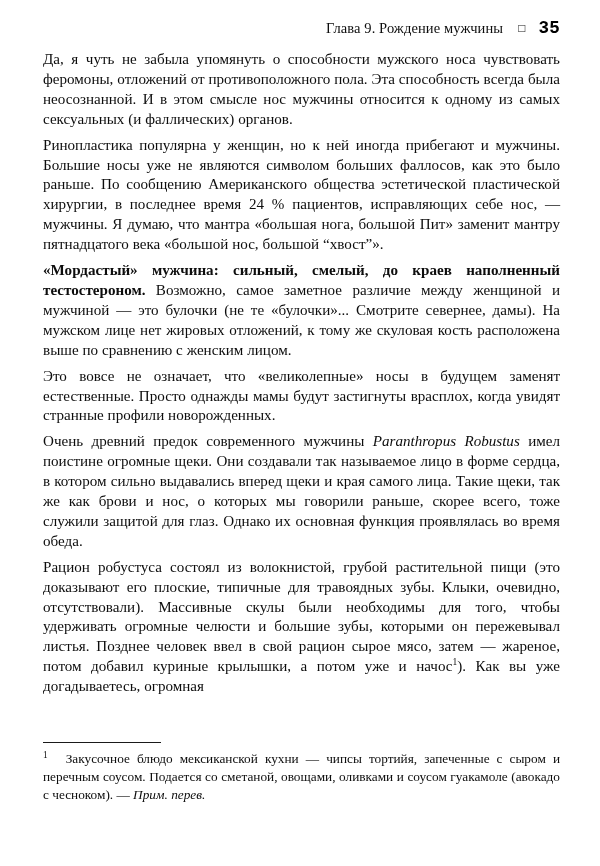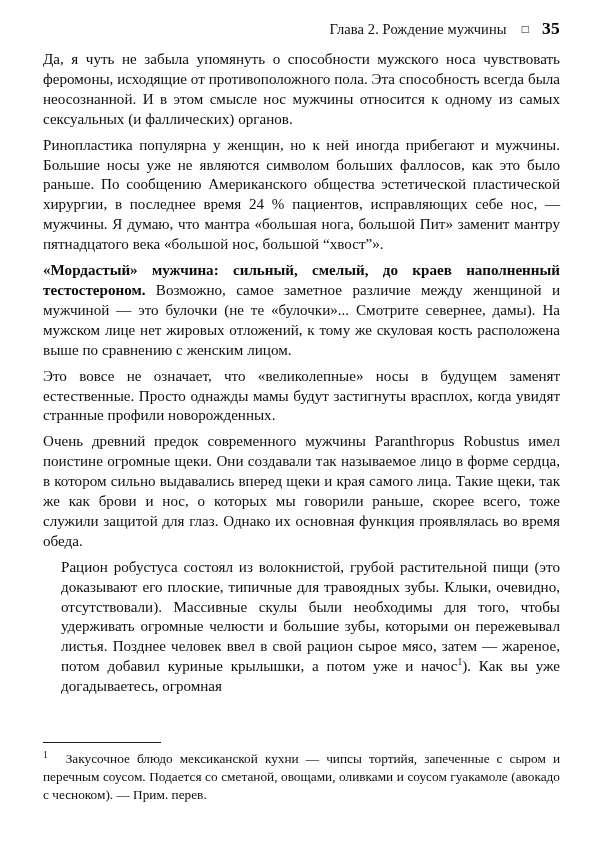--- a/index.html
+++ b/index.html
@@ -43,20 +43,21 @@
     margin: 0 13px 0 15px;
     position: relative;
     top: -1px;
     color: #121212;
   }
   .runhead-folio {
     font-size: 17.5px;
     font-weight: bold;
     letter-spacing: 0.3px;
     color: #000000;
+    font-family: Liberation Mono, monospace;
   }
 
   
   .content {
     position: absolute;
     top: 50px;
     left: 43px;
     width: 517px;
   }
   p.para {
@@ -64,24 +65,23 @@
     font-size: 15.1px;
     line-height: 19.9px;
     text-align: justify;
     text-justify: inter-word;
     hyphens: manual;
     -webkit-hyphens: manual;
     word-spacing: 0.1px;
   }
   p.para:last-child {
     margin-bottom: 0;
-    margin-left: 18px;
   }
   .b { font-weight: bold; }
-  .i { }
+  .i { font-style: italic; }
   sup.fnref {
     font-size: 9.5px;
     vertical-align: super;
     line-height: 0;
   }
 
   
   .footnote-area {
     position: absolute;
     left: 43px;
@@ -107,27 +107,27 @@
     line-height: 0;
     margin-right: 18px;
   }
 </style>
 </head>
 <body>
 
 <div class="page">
 
   <div class="runhead">
-    <span class="runhead-title">Глава 2. Рождение мужчины</span>
+    <span class="runhead-title">Глава 9. Рождение мужчины</span>
     <span class="runhead-sep">□</span>
     <span class="runhead-folio">35</span>
   </div>
 
   <div class="content">
-    <p class="para"><span>Да, я чуть не забыла упомянуть о способности мужского носа чувствовать феромоны, исходящие от противоположного пола. Эта способность всегда была неосознанной. И в этом смысле нос мужчины относится к одному из самых сексуальных (и фаллических) органов.</span></p>
+    <p class="para"><span>Да, я чуть не забыла упомянуть о способности мужского носа чувствовать феромоны, отложений от противоположного пола. Эта способность всегда была неосознанной. И в этом смысле нос мужчины относится к одному из самых сексуальных (и фаллических) органов.</span></p>
     <p class="para"><span>Ринопластика популярна у женщин, но к ней иногда прибегают и мужчины. Большие носы уже не являются символом больших фаллосов, как это было раньше. По сообщению Американского общества эстетической пластической хирургии, в последнее время 24 % пациентов, исправляющих себе нос, — мужчины. Я думаю, что мантра «большая нога, большой Пит» заменит мантру пятнадцатого века «большой нос, большой “хвост”».</span></p>
     <p class="para"><span class="b">«Мордастый» мужчина: сильный, смелый, до краев наполненный тестостероном.</span><span> Возможно, самое заметное различие между женщиной и мужчиной — это булочки (не те «булочки»... Смотрите севернее, дамы). На мужском лице нет жировых отложений, к тому же скуловая кость расположена выше по сравнению с женским лицом.</span></p>
     <p class="para"><span>Это вовсе не означает, что «великолепные» носы в будущем заменят естественные. Просто однажды мамы будут застигнуты врасплох, когда увидят странные профили новорожденных.</span></p>
     <p class="para"><span>Очень древний предок современного мужчины </span><span class="i">Paranthropus Robustus</span><span> имел поистине огромные щеки. Они создавали так называемое лицо в форме сердца, в котором сильно выдавались вперед щеки и края самого лица. Такие щеки, так же как брови и нос, о которых мы говорили раньше, скорее всего, тоже служили защитой для глаз. Однако их основная функция проявлялась во время обеда.</span></p>
     <p class="para"><span>Рацион робустуса состоял из волокнистой, грубой растительной пищи (это доказывают его плоские, типичные для травоядных зубы. Клыки, очевидно, отсутствовали). Массивные скулы были необходимы для того, чтобы удерживать огромные челюсти и большие зубы, которыми он пережевывал листья. Позднее человек ввел в свой рацион сырое мясо, затем — жареное, потом добавил куриные крылышки, а потом уже и начос</span><sup class="fnref">1</sup><span>). Как вы уже догадываетесь, огромная</span></p>
   </div>
 
   <div class="footnote-area">
     <div class="footnote-rule"></div>
     <p class="footnote"><span class="fn-marker">1</span><span>Закусочное блюдо мексиканской кухни — чипсы тортийя, запеченные с сыром и перечным соусом. Подается со сметаной, овощами, оливками и соусом гуакамоле (авокадо с чесноком). — </span><span class="i">Прим. перев.</span></p>

